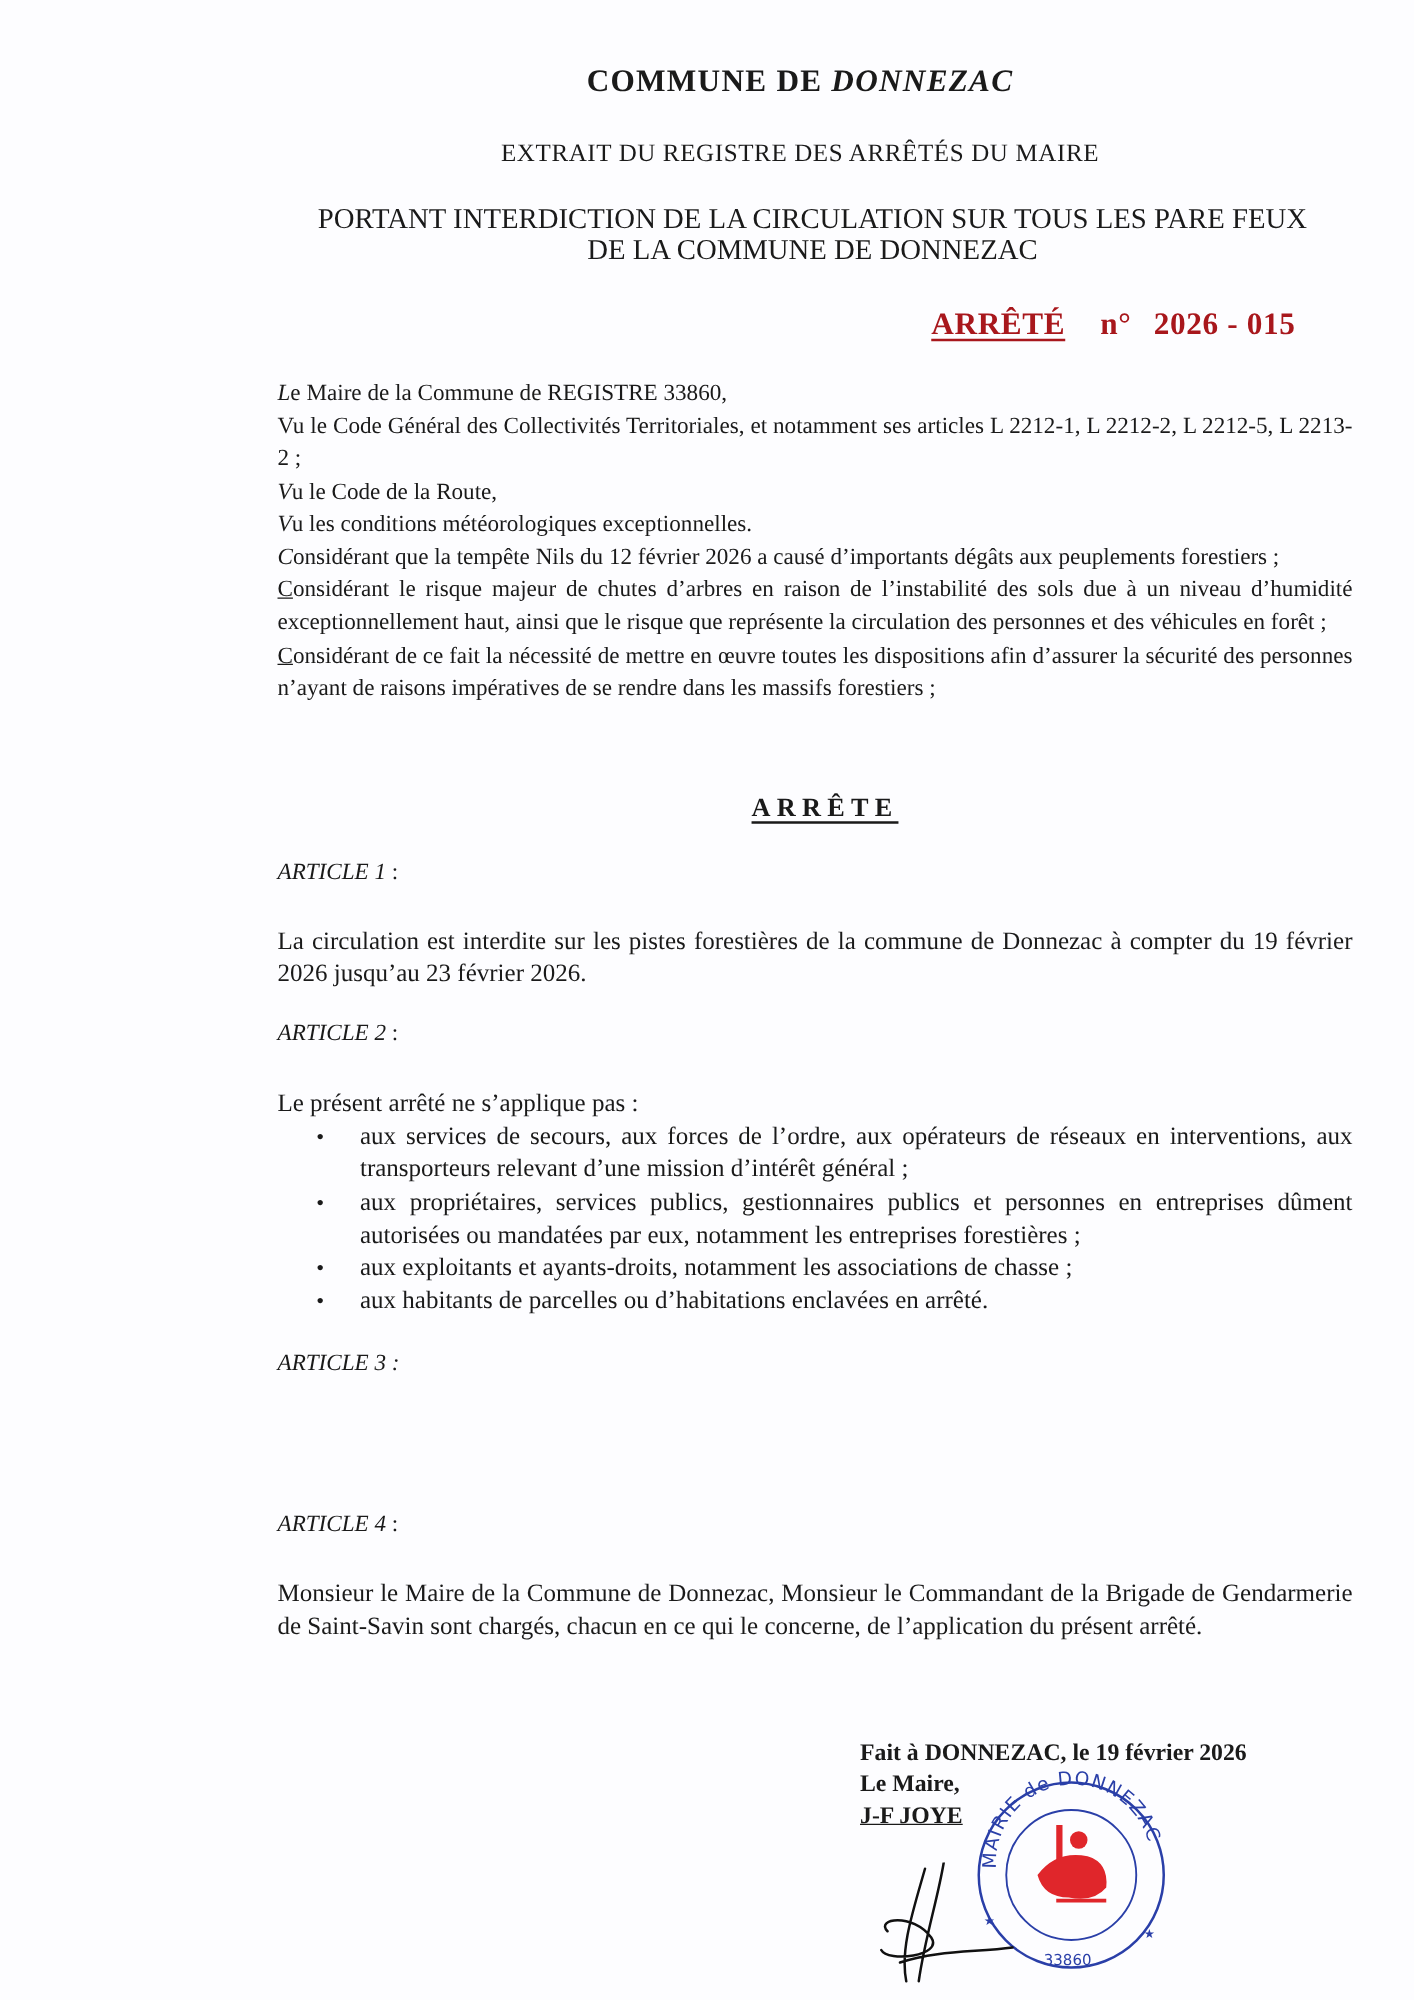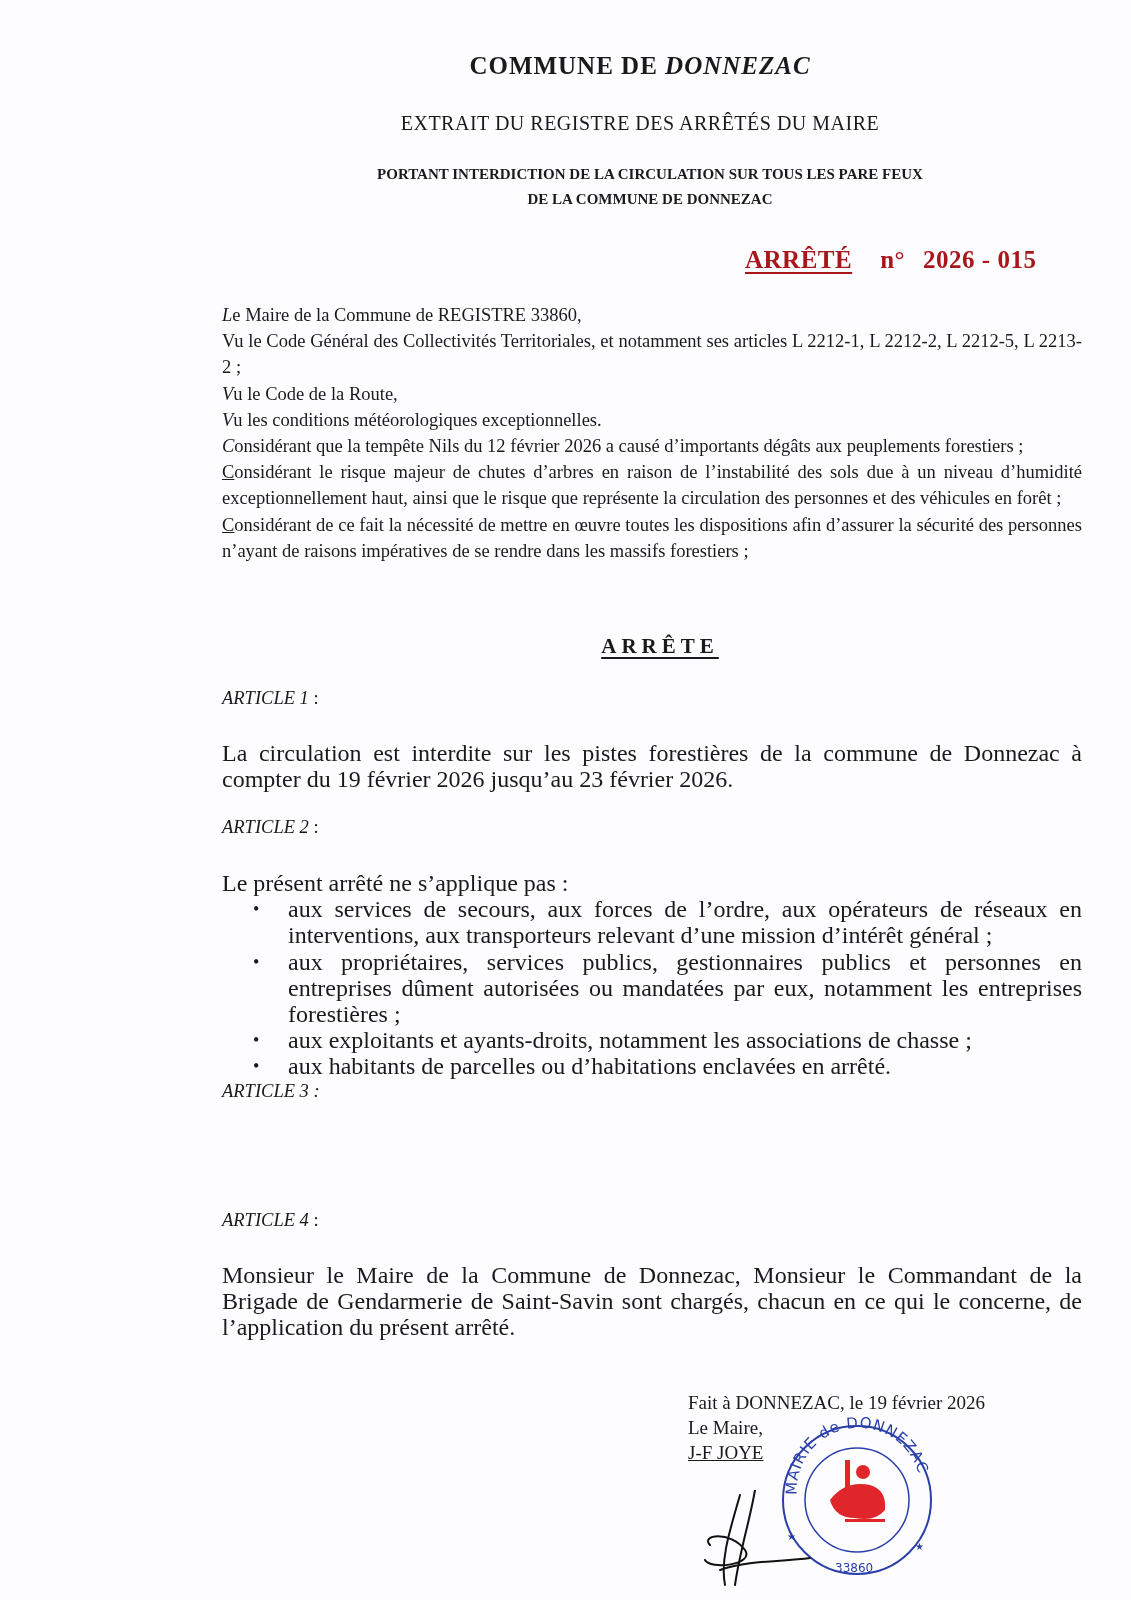--- a/index.html
+++ b/index.html
@@ -13,21 +13,21 @@
   }
   .page { position: absolute; left: 0; top: 0; width: 1131px; height: 1392px; }
   .abs { position: absolute; }
   .center { text-align: center; }
   .h1 {
     left: 0; width: 1280px; top: 52px;
     font-size: 25px; font-weight: bold; letter-spacing: 1px;
   }
   .h1 i { font-style: italic; }
   .h2 { left: 0; width: 1280px; top: 112px; font-size: 20px; letter-spacing: 0.5px; }
-  .h3 { left: 220px; width: 860px; top: 162px; font-size: 15px; font-weight: bold; line-height: 25px; }
+  .h3 { left: 220px; width: 860px; top: 162px; font-size: 23px; font-weight: normal; line-height: 25px; }
   .arrete-no {
     left: 745px; top: 246px;
     font-size: 25px; font-weight: bold; color: #a8171c;
     letter-spacing: 0.5px;
   }
   .arrete-no .u { text-decoration: underline; text-decoration-thickness: 2px; text-underline-offset: 4px; }
   .arrete-no .sp { display: inline-block; width: 28px; }
   .arrete-no .sp2 { display: inline-block; width: 18px; }
   .preamble {
     left: 222px; width: 860px; top: 302px;
@@ -40,30 +40,30 @@
     left: 0; width: 1320px; top: 634px;
     font-size: 21px; font-weight: bold; letter-spacing: 5px;
   }
   .arrete-h span { text-decoration: underline; text-decoration-thickness: 2px; text-underline-offset: 4px; text-align: right; }
   .article-h {
     left: 222px; font-size: 18.5px; font-style: italic;
   }
   .article-h .u { }
   .article-h .colon { font-style: normal; }
   .body-text {
-    left: 222px; width: 860px; font-size: 24px; line-height: 26.2px; text-align: justify;
+    left: 222px; width: 860px; font-size: 20px; line-height: 26.2px; text-align: justify;
   }
   .body-text p { margin: 0; }
   ul.bullets { margin: 0; padding: 0; list-style: none; }
   ul.bullets li { position: relative; padding-left: 66px; text-align: justify; }
   ul.bullets li::before {
     content: "•"; position: absolute; left: 31px; top: 0; font-size: 18px;
   }
   .sign {
-    left: 688px; top: 1390px; font-size: 19px; line-height: 25px;
+    left: 688px; top: 1390px; font-size: 19px; line-height: 25px; font-weight: bold;
   }
   .sign .u { text-decoration: underline; }
   .stamp { left: 775px; top: 1400px; width: 165px; height: 180px; }
   .signature { left: 700px; top: 1490px; width: 120px; height: 100px; }
 </style>
 </head>
 <body>
 
 <div class="page">
 

